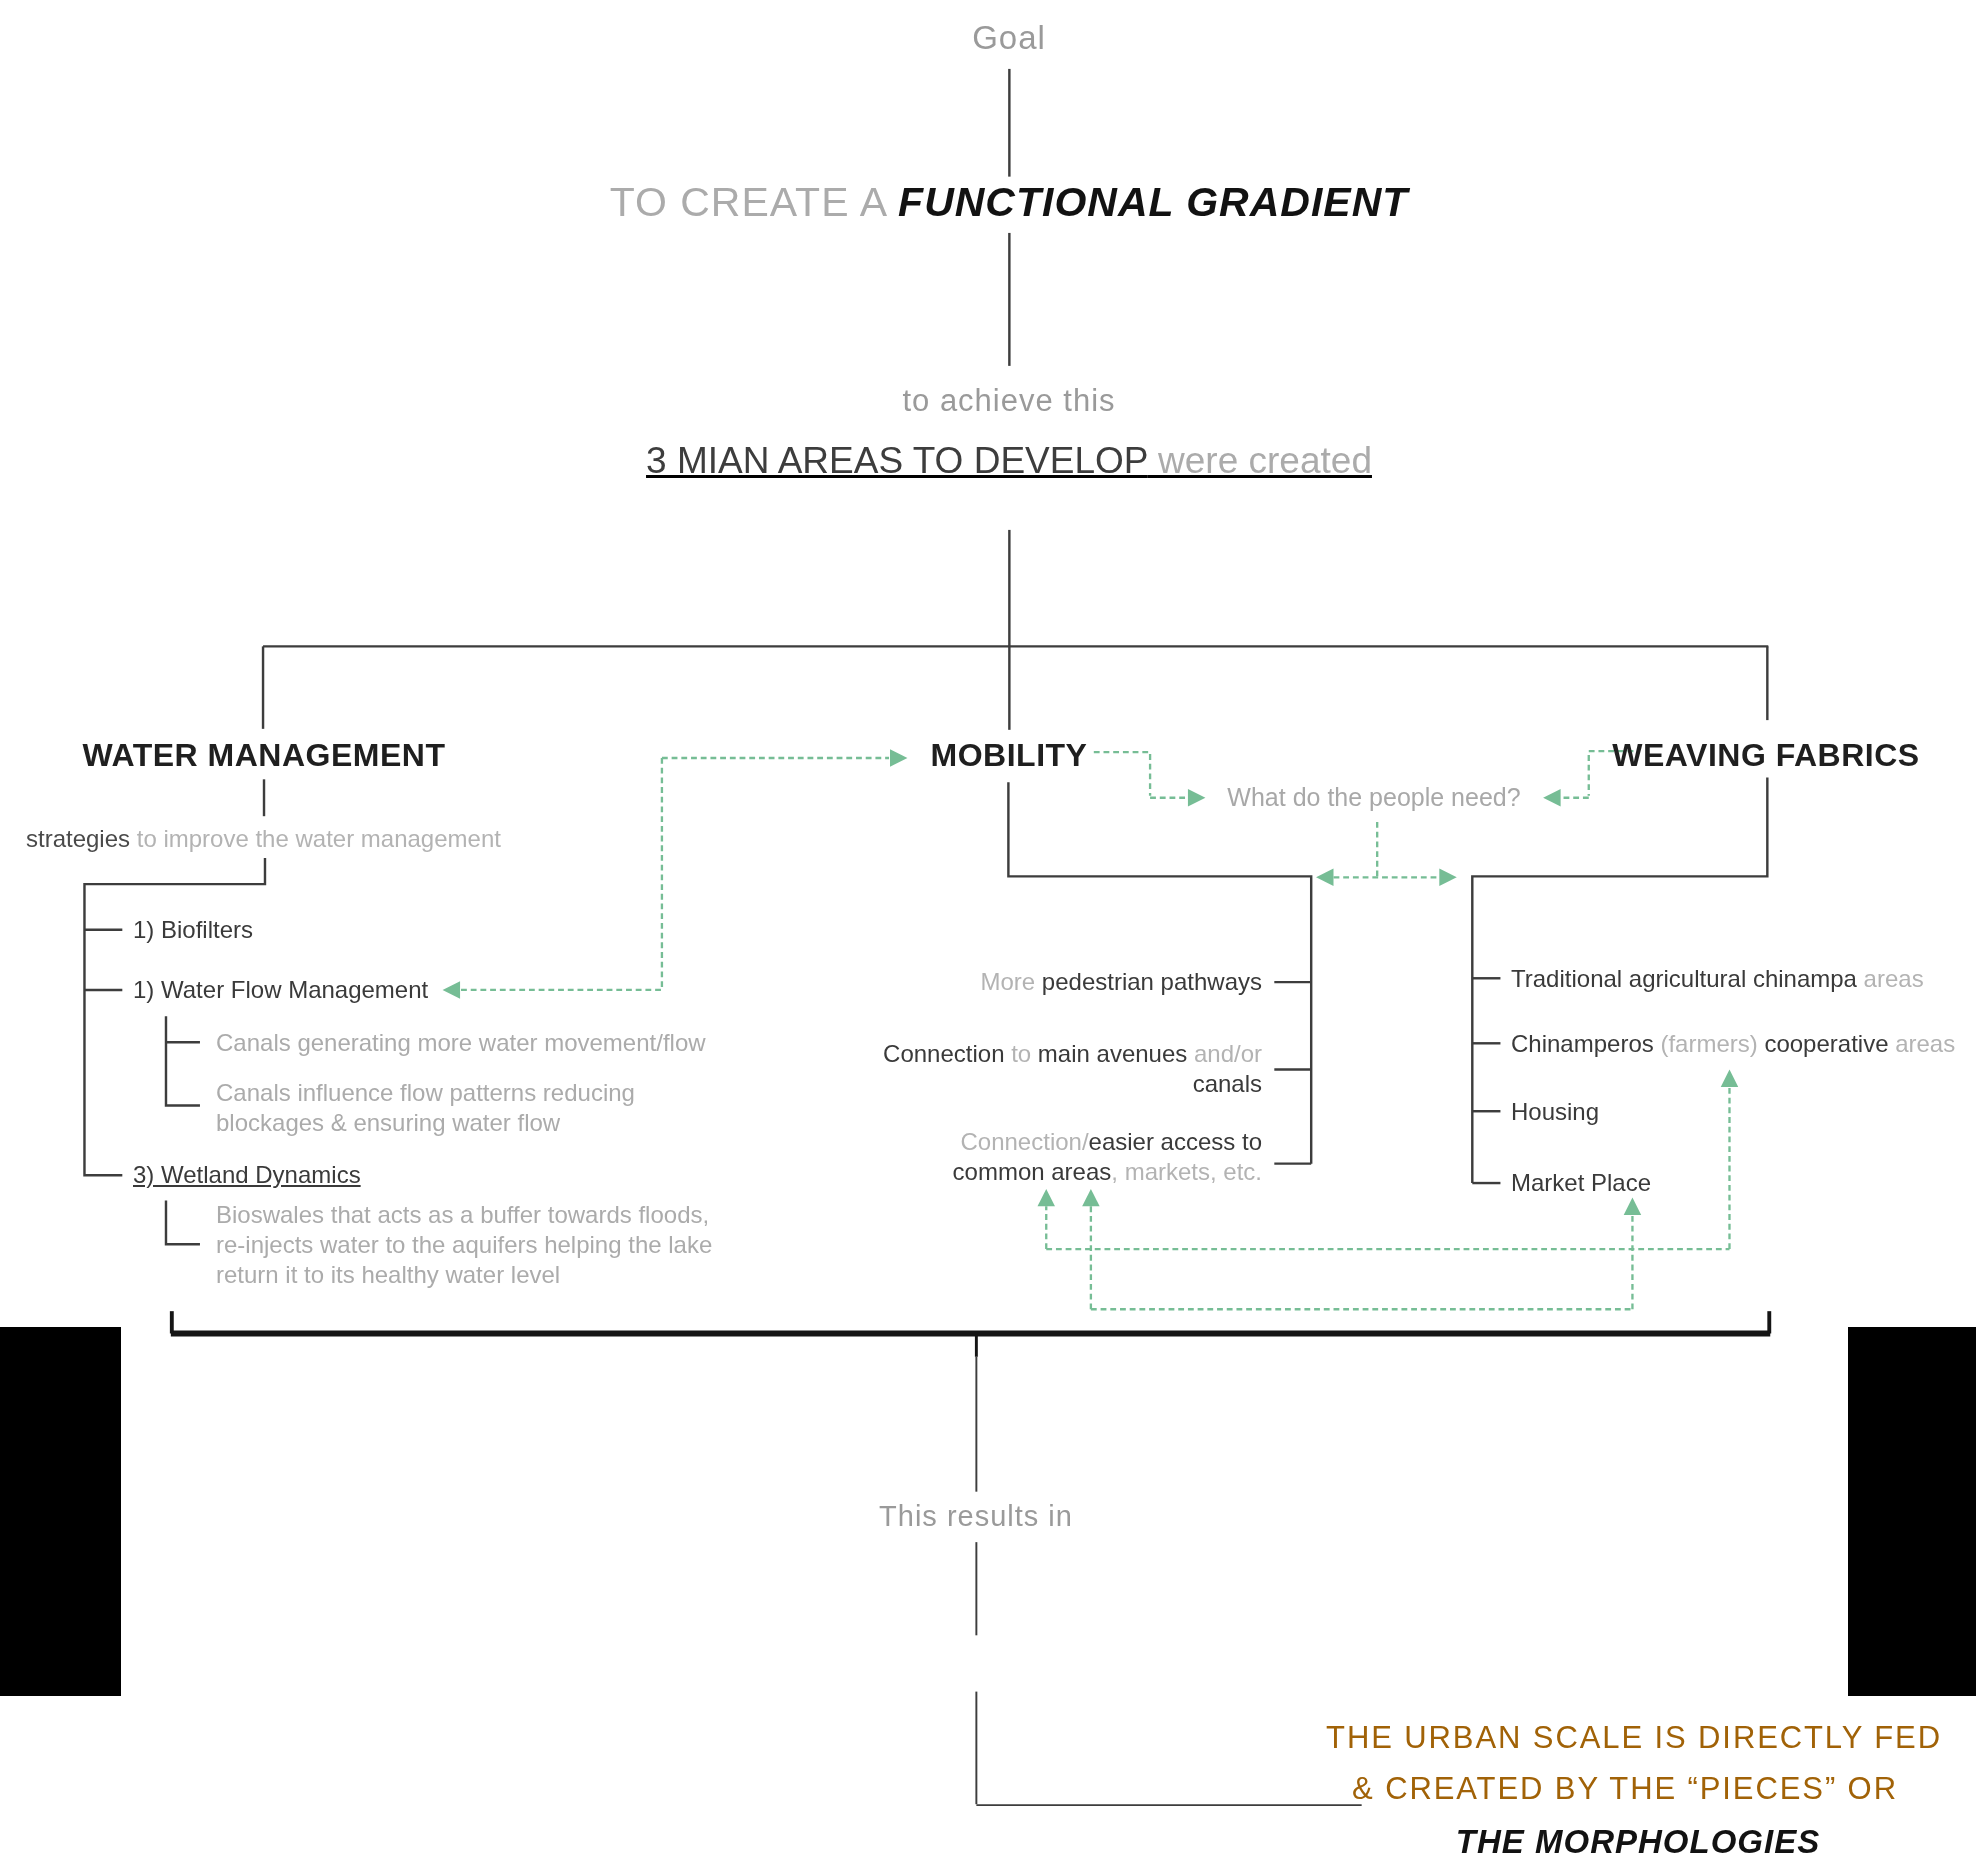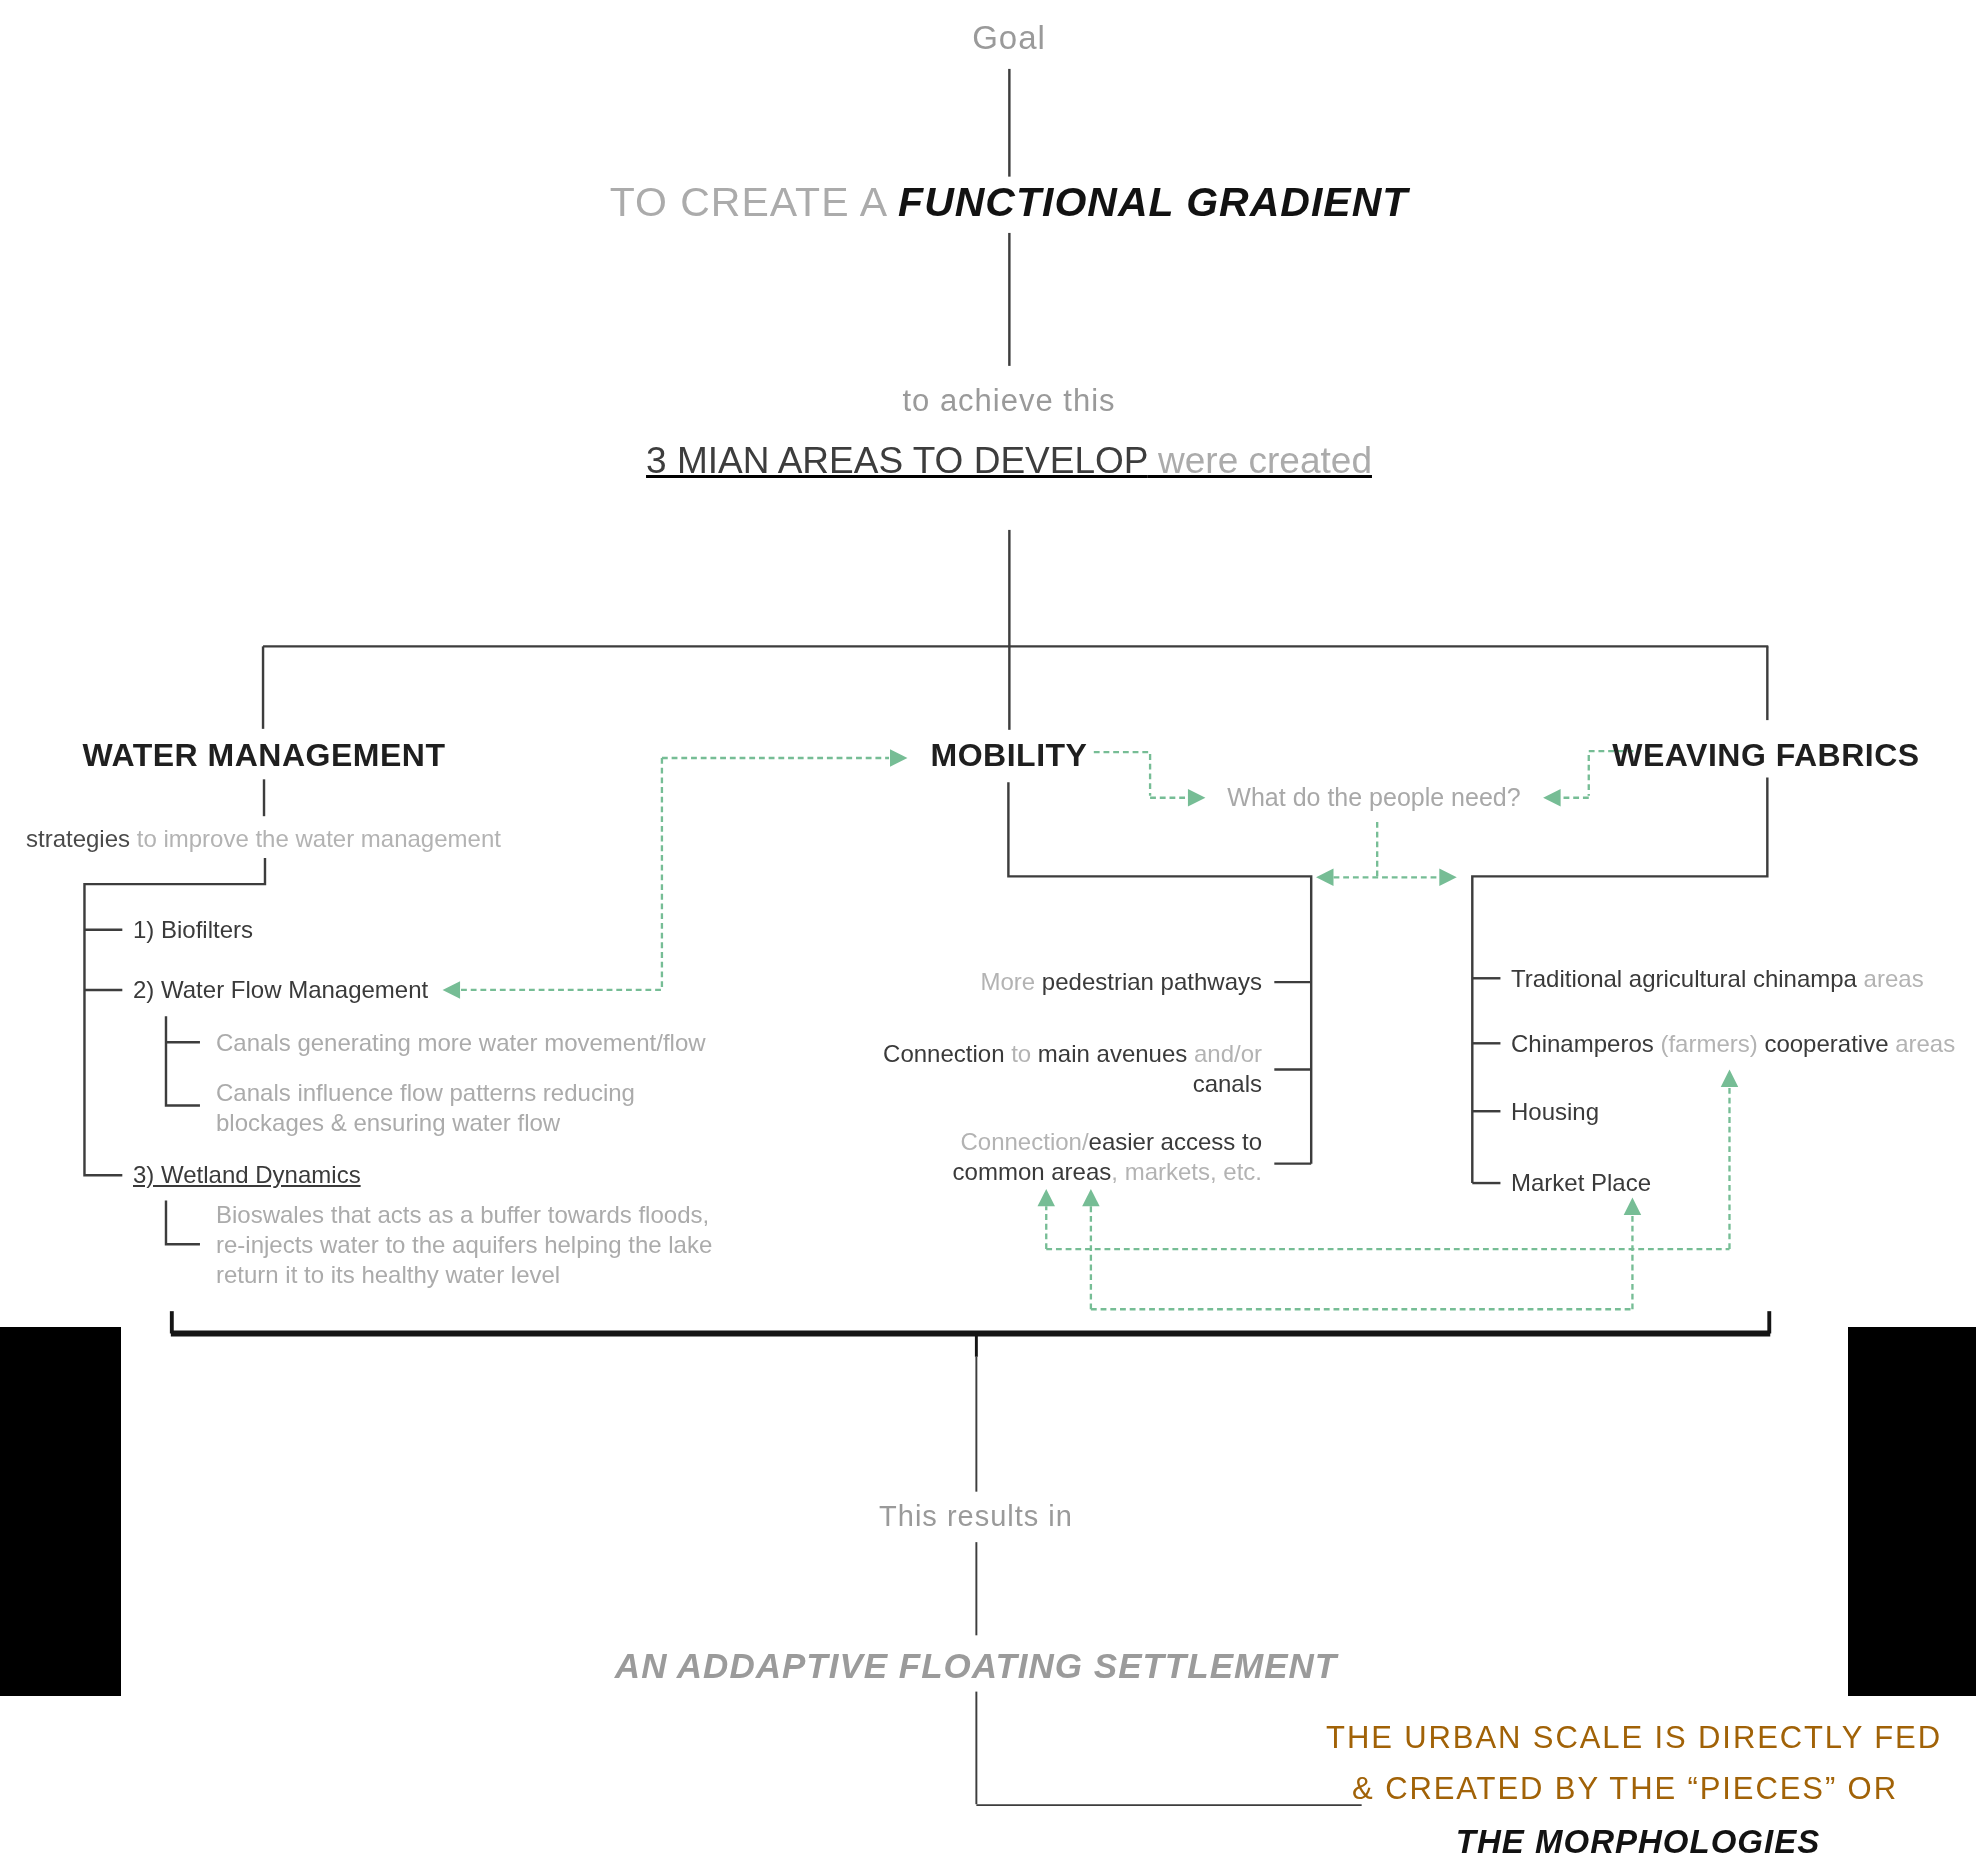--- a/index.html
+++ b/index.html
@@ -118,36 +118,35 @@
   <div class="txt ctr title" style="left:1009px;top:178px;"><span class="lead">TO CREATE A </span><span class="main">FUNCTIONAL GRADIENT</span></div>
   <div class="txt ctr achieve gray" style="left:1009px;top:382px;">to achieve this</div>
   <div class="txt ctr areas" style="left:1009px;top:438px;"><span class="main">3 MIAN AREAS TO DEVELOP</span><span class="tail"> were created</span></div>
 
   <div class="txt ctr heading" style="left:264px;top:736px;">WATER MANAGEMENT</div>
   <div class="txt ctr heading" style="left:1009px;top:736px;">MOBILITY</div>
   <div class="txt ctr heading" style="left:1766px;top:736px;">WEAVING FABRICS</div>
 
   <div class="txt subtitle" style="left:26px;top:824px;"><span class="semi">strategies</span><span class="muted"> to improve the water management</span></div>
   <div class="txt item" style="left:133px;top:915px;">1) Biofilters</div>
-  <div class="txt item" style="left:133px;top:975px;">2) Water Flow Management</div>
+  <div class="txt item" style="left:133px;top:975px;">1) Water Flow Management</div>
   <div class="txt subitem" style="left:216px;top:1028px;">Canals generating more water movement/flow</div>
   <div class="subitem" style="position:absolute;left:216px;top:1078px;width:466px;"><span>Canals influence flow patterns reducing</span><br><span>blockages  &amp; ensuring water flow</span></div>
   <div class="txt item" style="left:133px;top:1160px;text-decoration:underline;">3) Wetland Dynamics</div>
   <div class="subitem" style="position:absolute;left:216px;top:1200px;width:543px;"><span>Bioswales that acts as a buffer towards floods,</span><br><span>re-injects water to the aquifers helping the lake</span><br><span>return it to its healthy water level</span></div>
 
   <div class="txt question" style="left:1374px;top:782px;transform:translateX(-50%);">What do the people need?</div>
   <div class="txt item rightalign" style="right:715px;top:967px;"><span class="muted">More </span><span>pedestrian pathways</span></div>
   <div class="item rightalign" style="position:absolute;right:715px;top:1039px;"><span>Connection </span><span class="muted">to </span><span>main avenues </span><span class="muted">and/or</span><br><span>canals</span></div>
   <div class="item rightalign" style="position:absolute;right:715px;top:1127px;"><span class="muted">Connection/</span><span>easier access to</span><br><span>common areas</span><span class="muted">, markets, etc.</span></div>
 
   <div class="txt item" style="left:1511px;top:964px;"><span>Traditional agricultural chinampa</span><span class="muted"> areas</span></div>
   <div class="txt item" style="left:1511px;top:1029px;"><span>Chinamperos </span><span class="muted">(farmers) </span><span>cooperative </span><span class="muted">areas</span></div>
   <div class="txt item" style="left:1511px;top:1097px;">Housing</div>
   <div class="txt item" style="left:1511px;top:1168px;">Market Place</div>
 
   <div class="txt ctr results" style="left:976px;top:1499px;">This results in</div>
-  <div class="txt ctr settlement" style="left:976px;top:1644px;">AN ADDAPTIVE FLOATING SETTLEMENT</div>
   <div class="txt ctr urban" style="left:1634px;top:1719px;">THE URBAN SCALE IS DIRECTLY FED</div>
   <div class="txt ctr urban" style="left:1625px;top:1770px;">&amp; CREATED BY THE “PIECES” OR</div>
   <div class="txt ctr morph" style="left:1638px;top:1821px;">THE MORPHOLOGIES</div>
 
 </div>
 
 
 </body></html>

